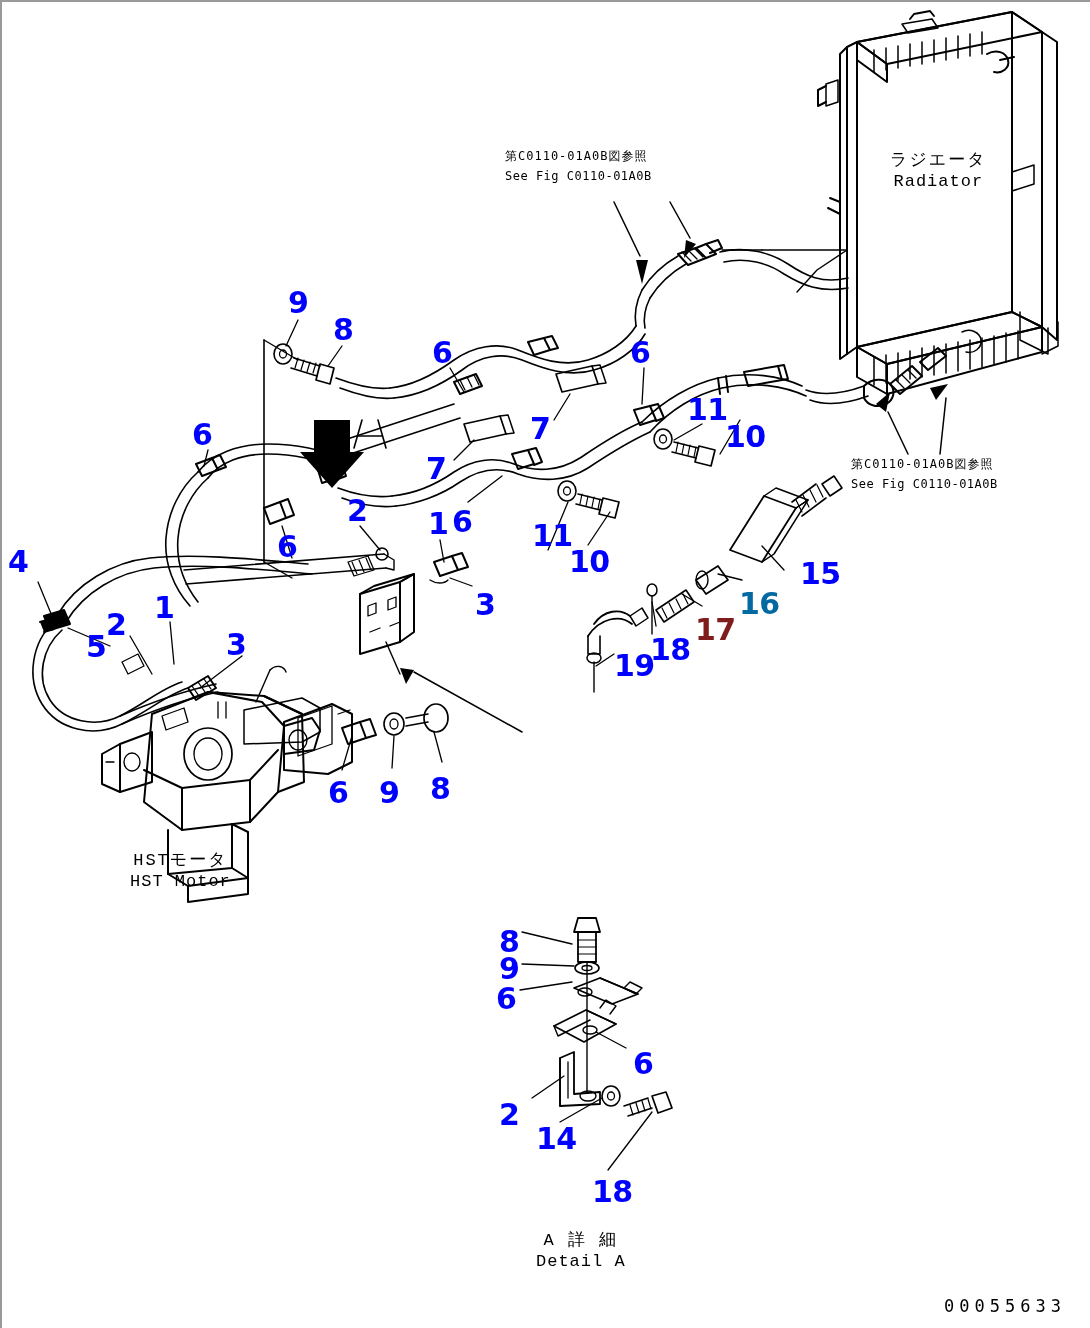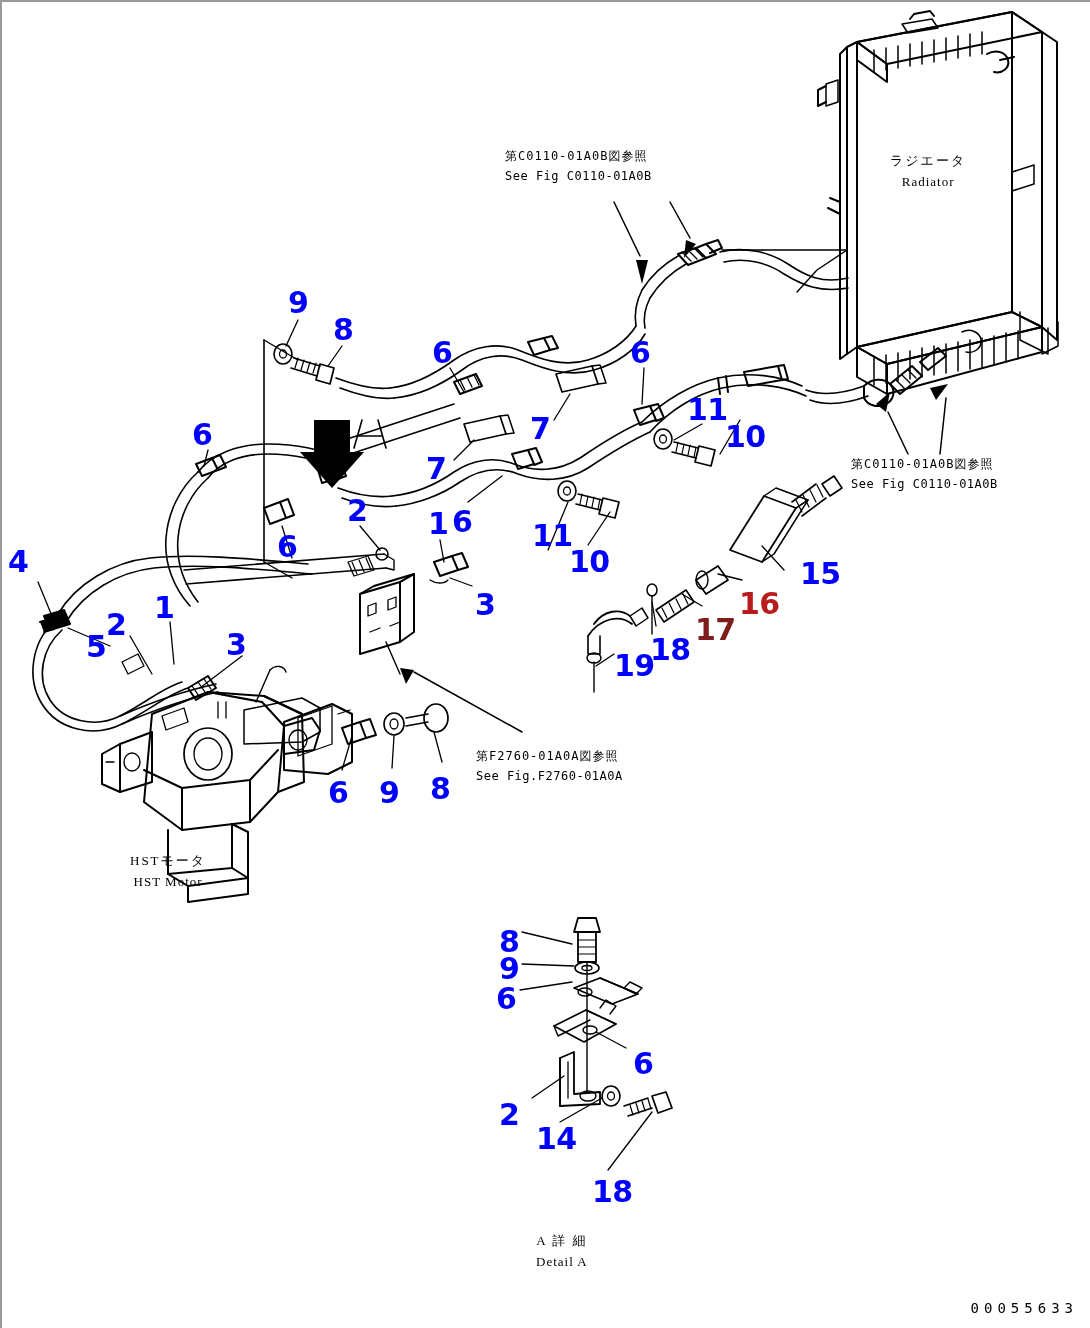--- a/index.html
+++ b/index.html
@@ -45,35 +45,35 @@
     font-size: 12px;
     line-height: 20px;
     white-space: nowrap;
     letter-spacing: 0.5px;
   }
   .reftext .jp { display: block; letter-spacing: 1px; }
   .reftext .en { display: block; }
   .lbl {
     position: absolute;
     color: #000000;
-    font-family: Liberation Serif, serif;
-    font-size: 13px;
+    font-family: Liberation Mono, monospace;
+    font-size: 17px;
     line-height: 21px;
     white-space: nowrap;
     text-align: center;
   }
   .lbl .jp { display:block; letter-spacing: 2px; }
   .lbl .en { display:block; letter-spacing: 1px; }
   #docnum {
     position: absolute;
-    right: 12px;
+    right: 24px;
     bottom: 12px;
     color: #000;
     font-family: "DejaVu Sans Mono", "Liberation Mono", monospace;
-    font-size: 14px;
+    font-size: 17px;
     letter-spacing: 5px;
   }
 </style>
 </head>
 <body>
 
 <div id="page">
 
   <svg id="art" viewBox="0 0 1090 1328" xmlns="http://www.w3.org/2000/svg">
     <g fill="none" stroke="#000" stroke-width="2" stroke-linecap="round" stroke-linejoin="round">
@@ -578,24 +578,20 @@
   <div class="reftext" style="left:503px; top:144px;">
     <span class="jp">第C0110-01A0B図参照</span>
     <span class="en">See Fig C0110-01A0B</span>
   </div>
 
   <div class="reftext" style="left:849px; top:452px;">
     <span class="jp">第C0110-01A0B図参照</span>
     <span class="en">See Fig C0110-01A0B</span>
   </div>
 
-  <div class="reftext" style="left:474px; top:744px;">
-    <span class="jp">第F2760-01A0A図参照</span>
-    <span class="en">See Fig.F2760-01A0A</span>
-  </div>
 
   <div class="lbl" style="left:888px; top:148px;">
     <span class="jp">ラジエータ</span>
     <span class="en">Radiator</span>
   </div>
 
   <div class="lbl" style="left:128px; top:848px;">
     <span class="jp">HSTモータ</span>
     <span class="en">HST Motor</span>
   </div>
@@ -621,21 +617,21 @@
       <div class="callout" style="left: 430px; top: 336px; color: rgb(0, 0, 255);">6</div>
       <div class="callout" style="left: 424px; top: 452px; color: rgb(0, 0, 255);">7</div>
       <div class="callout" style="left: 528px; top: 412px; color: rgb(0, 0, 255);">7</div>
       <div class="callout" style="left: 450px; top: 505px; color: rgb(0, 0, 255);">6</div>
       <div class="callout" style="left: 628px; top: 336px; color: rgb(0, 0, 255);">6</div>
       <div class="callout" style="left: 685px; top: 393px; color: rgb(0, 0, 255);">11</div>
       <div class="callout" style="left: 723px; top: 420px; color: rgb(0, 0, 255);">10</div>
       <div class="callout" style="left: 530px; top: 519px; color: rgb(0, 0, 255);">11</div>
       <div class="callout" style="left: 567px; top: 545px; color: rgb(0, 0, 255);">10</div>
       <div class="callout" style="left: 786px; top: 557px; color: rgb(0, 0, 255); margin-left: 12px;">15</div>
-      <div class="callout" style="left: 737px; top: 587px; color: #b91c1c;">16</div>
+      <div class="callout" style="left: 737px; top: 587px; color: #0369a1;">16</div>
       <div class="callout" style="left: 693px; top: 613px; color: #7f1d1d;">17</div>
       <div class="callout" style="left: 648px; top: 633px; color: rgb(0, 0, 255);">18</div>
       <div class="callout" style="left: 606px; top: 649px; color: rgb(0, 0, 255); margin-left: 6px;">19</div>
       <div class="callout" style="left: 326px; top: 776px; color: rgb(0, 0, 255);">6</div>
       <div class="callout" style="left: 377px; top: 776px; color: rgb(0, 0, 255);">9</div>
       <div class="callout" style="left: 428px; top: 772px; color: rgb(0, 0, 255);">8</div>
       <div class="callout" style="left: 497px; top: 925px; color: rgb(0, 0, 255);">8</div>
       <div class="callout" style="left: 497px; top: 952px; color: rgb(0, 0, 255);">9</div>
       <div class="callout" style="left: 494px; top: 982px; color: rgb(0, 0, 255);">6</div>
       <div class="callout" style="left: 631px; top: 1047px; color: rgb(0, 0, 255);">6</div>

